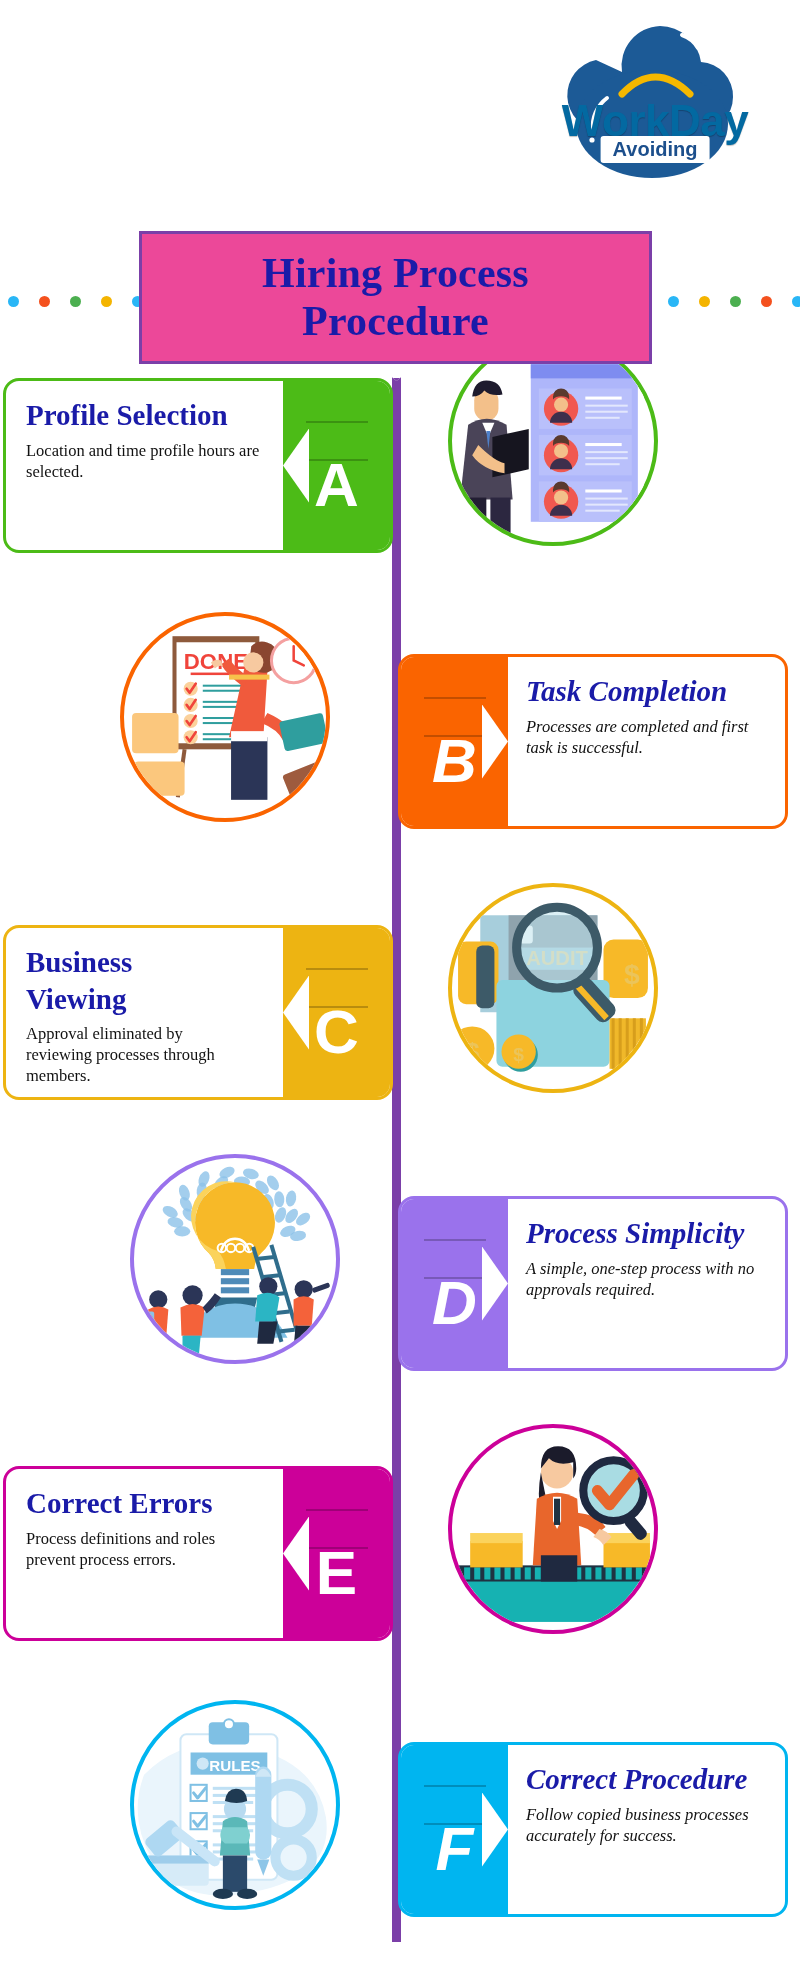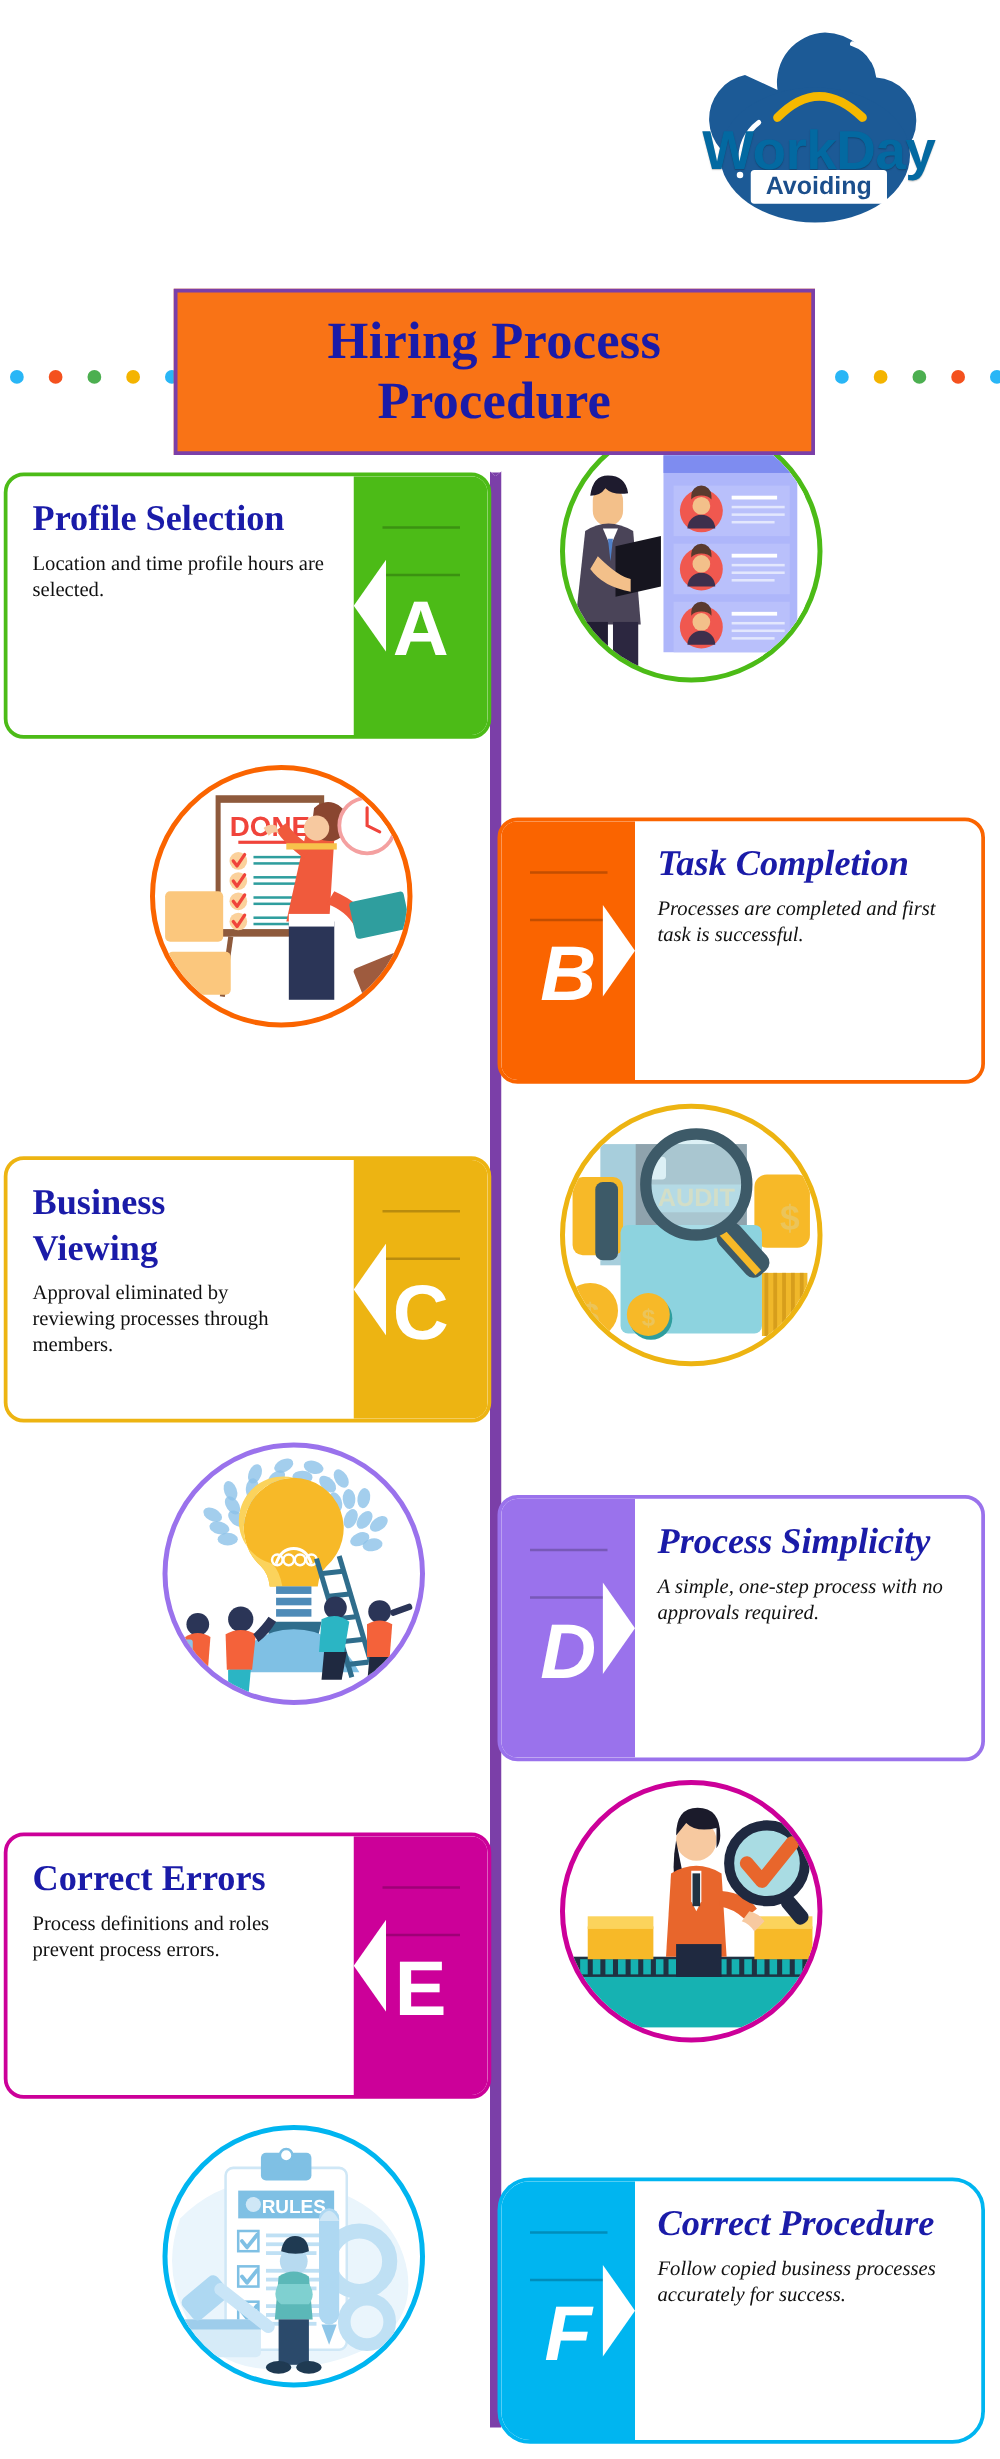--- a/index.html
+++ b/index.html
@@ -25,21 +25,21 @@
     position: absolute; left: 50%; transform: translateX(-50%); top: 126px;
     background: #fff; color: #1c4f8c;
     font-family: "Liberation Sans", sans-serif;
     font-weight: bold; font-size: 20px;
     padding: 2px 12px; border-radius: 3px;
   }
 
   
   .title-box {
     position: absolute; left: 139px; top: 231px; width: 513px; height: 133px;
-    border: 3px solid #7B3FA8; background: #f97316;
+    border: 3px solid #7B3FA8; background: #ec4899;
     display: flex; align-items: center; justify-content: center; z-index: 6;
   }
   .title-text {
     color: #1A1BA8; font-weight: bold; font-size: 42px; line-height: 1.12;
     text-align: center; letter-spacing: .2px;
   }
   .dots { position: absolute; top: 296px; display: flex; gap: 20px; z-index: 2; }
   .dots.left  { left: 8px; }
   .dots.right { left: 637px; }
   .dot { width: 11px; height: 11px; border-radius: 50%; }
@@ -50,21 +50,21 @@
     background: #7B3FA8; z-index: 1;
   }
   .spine-cap {
     position: absolute; left: 368px; top: 357px; width: 57px; height: 24px;
     background: #fff; border: 3px solid #7B3FA8;
     clip-path: polygon(0 0, 100% 0, 50% 100%); z-index: 5;
   }
 
   
   .card {
-    position: absolute; width: 390px; height: 213px; z-index: 3;
+    position: absolute; width: 390px; height: 175px; z-index: 3;
     border-radius: 16px; border: 3px solid; background: #fff;
     overflow: hidden; display: flex;
   }
   .card.left  { left: 3px; }
   .card.right { left: 398px; flex-direction: row-reverse; font-style: italic; }
 
   .card-body { flex: 1; padding: 16px 18px 0 20px; min-width: 0; }
   .card.right .card-body { padding: 16px 18px 0 18px; }
   .card-title {
     color: #1A1BA8; font-weight: bold; font-size: 29px; line-height: 1.26;
@@ -489,21 +489,21 @@
       <path d="M122 154 l12 0 l-6 16 z" fill="#8EC6E8"></path>
       <circle cx="100" cy="104" r="11" fill="#B7DAF0"></circle>
       <path d="M90 96 q2 -12 11 -12 q10 0 11 12 q-10 4 -22 0 z" fill="#1F3A52"></path>
       <path d="M88 116 q12 -8 24 0 l3 34 l-30 0 z" fill="#5BB8B8"></path>
       <rect x="88" y="150" width="24" height="36" fill="#2B4A6B"></rect>
       <ellipse cx="88" cy="188" rx="10" ry="5" fill="#1F3A52"></ellipse>
       <ellipse cx="112" cy="188" rx="10" ry="5" fill="#1F3A52"></ellipse>
       <path d="M88 122 q-6 10 2 16 l22 0 q6 -8 0 -16 z" fill="#7FD0D0"></path>
     </svg>
       </div>
-      <div class="card right" style="top: 1742px; border-color: rgb(0, 181, 240); border-radius: 26px;">
+      <div class="card right" style="top: 1742px; border-color: rgb(0, 181, 240);">
         <div class="card-body">
           <div class="card-title">Correct Procedure</div>
           <div class="card-desc">Follow copied business processes accurately for success.</div>
         </div>
         <div class="letter-panel" style="background: rgb(0, 181, 240);">
           <div class="dashline a"></div>
           <div class="dashline b"></div>
           <div class="notch"></div>
           <div class="letter">F</div>
         </div>

